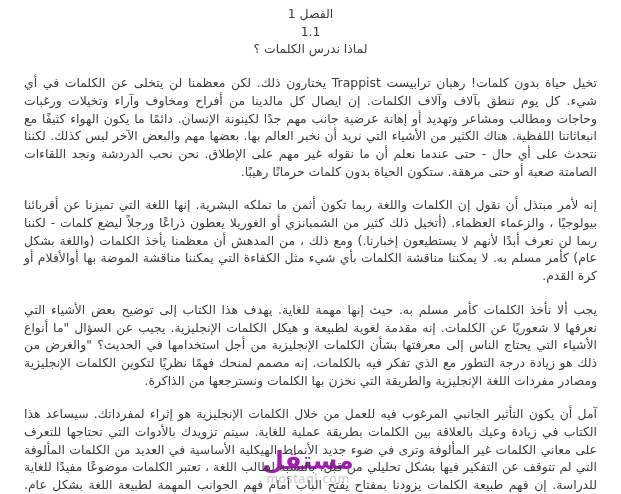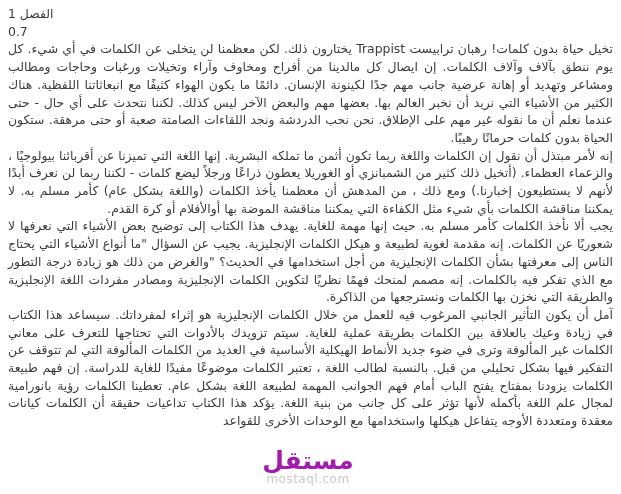--- a/index.html
+++ b/index.html
@@ -18,25 +18,25 @@
     position: relative;
     z-index: 1;
     direction: rtl;
     unicode-bidi: embed;
     padding: 5px 8px 0 8px;
     color: #3c3c3c;
     font-size: 12.4px;
     line-height: 17.7px;
   }
   .heading-line {
-    text-align: left;
+    text-align: center;
     white-space: nowrap;
   }
   .body-text p {
-    margin: 0;
+    margin: 16px;
     padding: 0;
     text-align: justify;
   }
   .watermark {
     position: absolute;
     left: 262px;
     top: 449px;
     width: 92px;
     z-index: 0;
     text-align: center;
@@ -62,21 +62,22 @@
 <body>
 
 <div class="watermark">
   <div class="logo">مستقل</div>
   <div class="url">mostaql.com</div>
 </div>
 
 <div class="page">
   <header>
     <div class="heading-line">الفصل 1</div>
-    <div class="heading-line">0.7</div>
+    <div class="heading-line">1.1</div>
+    <div class="heading-line">لماذا ندرس الكلمات ؟</div>
   </header>
 
   <div class="body-text">
     <p>تخيل حياة بدون كلمات! رهبان ترابيست Trappist يختارون ذلك. لكن معظمنا لن يتخلى عن الكلمات في أي شيء. كل يوم ننطق بآلاف وآلاف الكلمات. إن ايصال كل مالدينا من أفراح ومخاوف وآراء وتخيلات ورغبات وحاجات ومطالب ومشاعر وتهديد أو إهانة عرضية جانب مهم جدًا لكينونة الإنسان. دائمًا ما يكون الهواء كثيفًا مع انبعاثاتنا اللفظية. هناك الكثير من الأشياء التي نريد أن نخبر العالم بها. بعضها مهم والبعض الآخر ليس كذلك. لكننا نتحدث على أي حال - حتى عندما نعلم أن ما نقوله غير مهم على الإطلاق. نحن نحب الدردشة ونجد اللقاءات الصامتة صعبة أو حتى مرهقة. ستكون الحياة بدون كلمات حرمانًا رهيبًا.</p>
     <p>إنه لأمر مبتذل أن نقول إن الكلمات واللغة ربما تكون أثمن ما تملكه البشرية. إنها اللغة التي تميزنا عن أقربائنا بيولوجيًا ، والزعماء العظماء. (أتخيل ذلك كثير من الشمبانزي أو الغوريلا يعطون ذراعًا ورجلاً ليضع كلمات - لكننا ربما لن نعرف أبدًا لأنهم لا يستطيعون إخبارنا.) ومع ذلك ، من المدهش أن معظمنا يأخذ الكلمات (واللغة بشكل عام) كأمر مسلم به. لا يمكننا مناقشة الكلمات بأي شيء مثل الكفاءة التي يمكننا مناقشة الموضة بها أوالأفلام أو كرة القدم.</p>
     <p>يجب ألا نأخذ الكلمات كأمر مسلم به. حيث إنها مهمة للغاية. يهدف هذا الكتاب إلى توضيح بعض الأشياء التي نعرفها لا شعوريًا عن الكلمات. إنه مقدمة لغوية لطبيعة و هيكل الكلمات الإنجليزية. يجيب عن السؤال "ما أنواع الأشياء التي يحتاج الناس إلى معرفتها بشأن الكلمات الإنجليزية من أجل استخدامها في الحديث؟ "والغرض من ذلك هو زيادة درجة التطور مع الذي تفكر فيه بالكلمات. إنه مصمم لمنحك فهمًا نظريًا لتكوين الكلمات الإنجليزية ومصادر مفردات اللغة الإنجليزية والطريقة التي نخزن بها الكلمات ونسترجعها من الذاكرة.</p>
     <p>آمل أن يكون التأثير الجانبي المرغوب فيه للعمل من خلال الكلمات الإنجليزية هو إثراء لمفرداتك. سيساعد هذا الكتاب في زيادة وعيك بالعلاقة بين الكلمات بطريقة عملية للغاية. سيتم تزويدك بالأدوات التي تحتاجها للتعرف على معاني الكلمات غير المألوفة وترى في ضوء جديد الأنماط الهيكلية الأساسية في العديد من الكلمات المألوفة التي لم تتوقف عن التفكير فيها بشكل تحليلي من قبل. بالنسبة لطالب اللغة ، تعتبر الكلمات موضوعًا مفيدًا للغاية للدراسة. إن فهم طبيعة الكلمات يزودنا بمفتاح يفتح الباب أمام فهم الجوانب المهمة لطبيعة اللغة بشكل عام. تعطينا الكلمات رؤية بانورامية لمجال علم اللغة بأكمله لأنها تؤثر على كل جانب من بنية اللغة. يؤكد هذا الكتاب تداعيات حقيقة أن الكلمات كيانات معقدة ومتعددة الأوجه يتفاعل هيكلها واستخدامها مع الوحدات الأخرى للقواعد</p>
   </div>
 </div>
 

